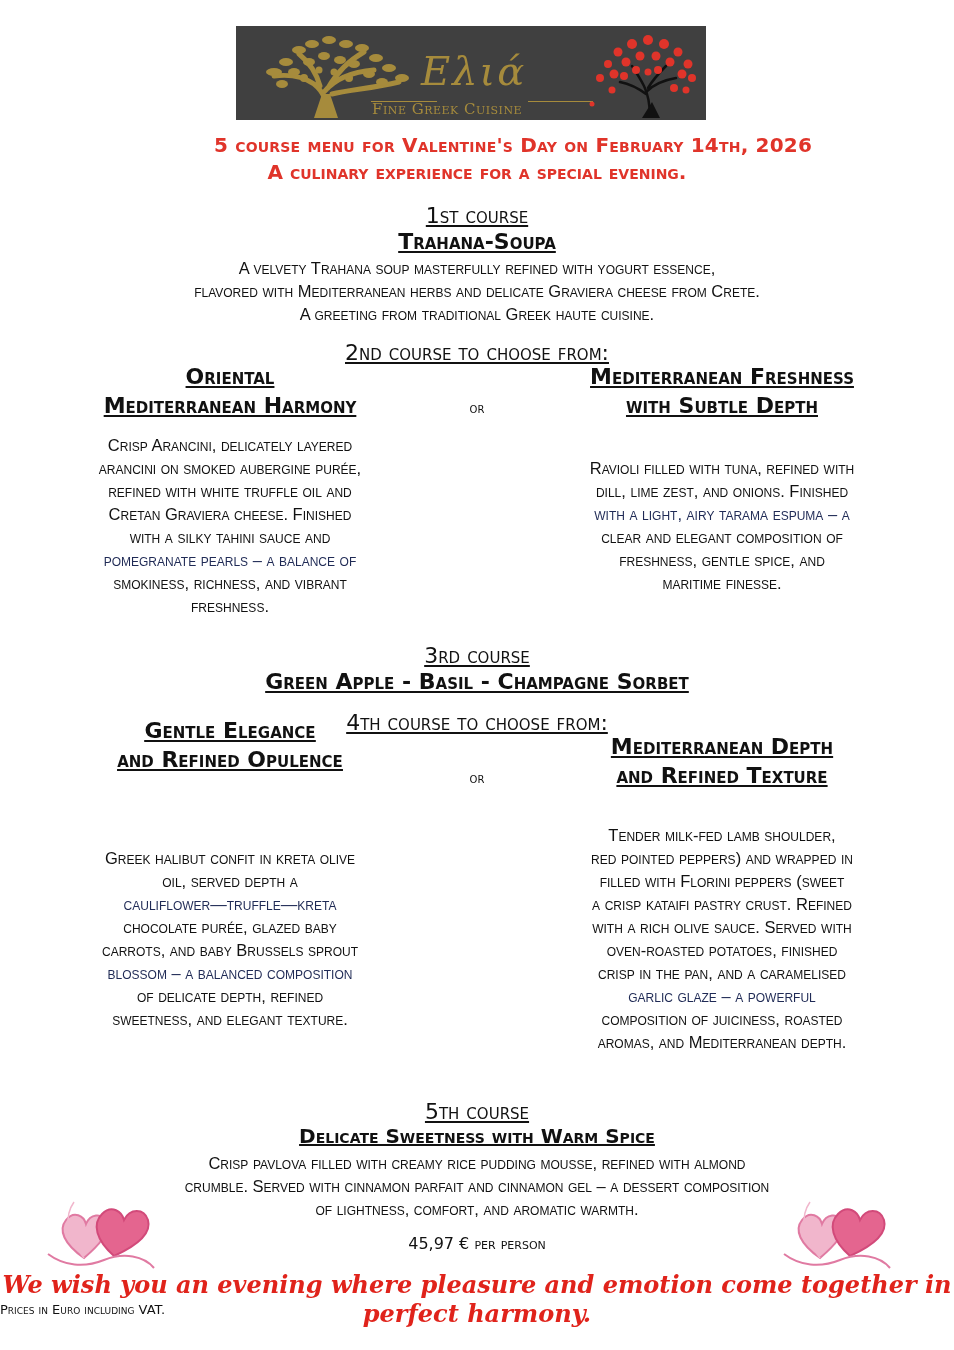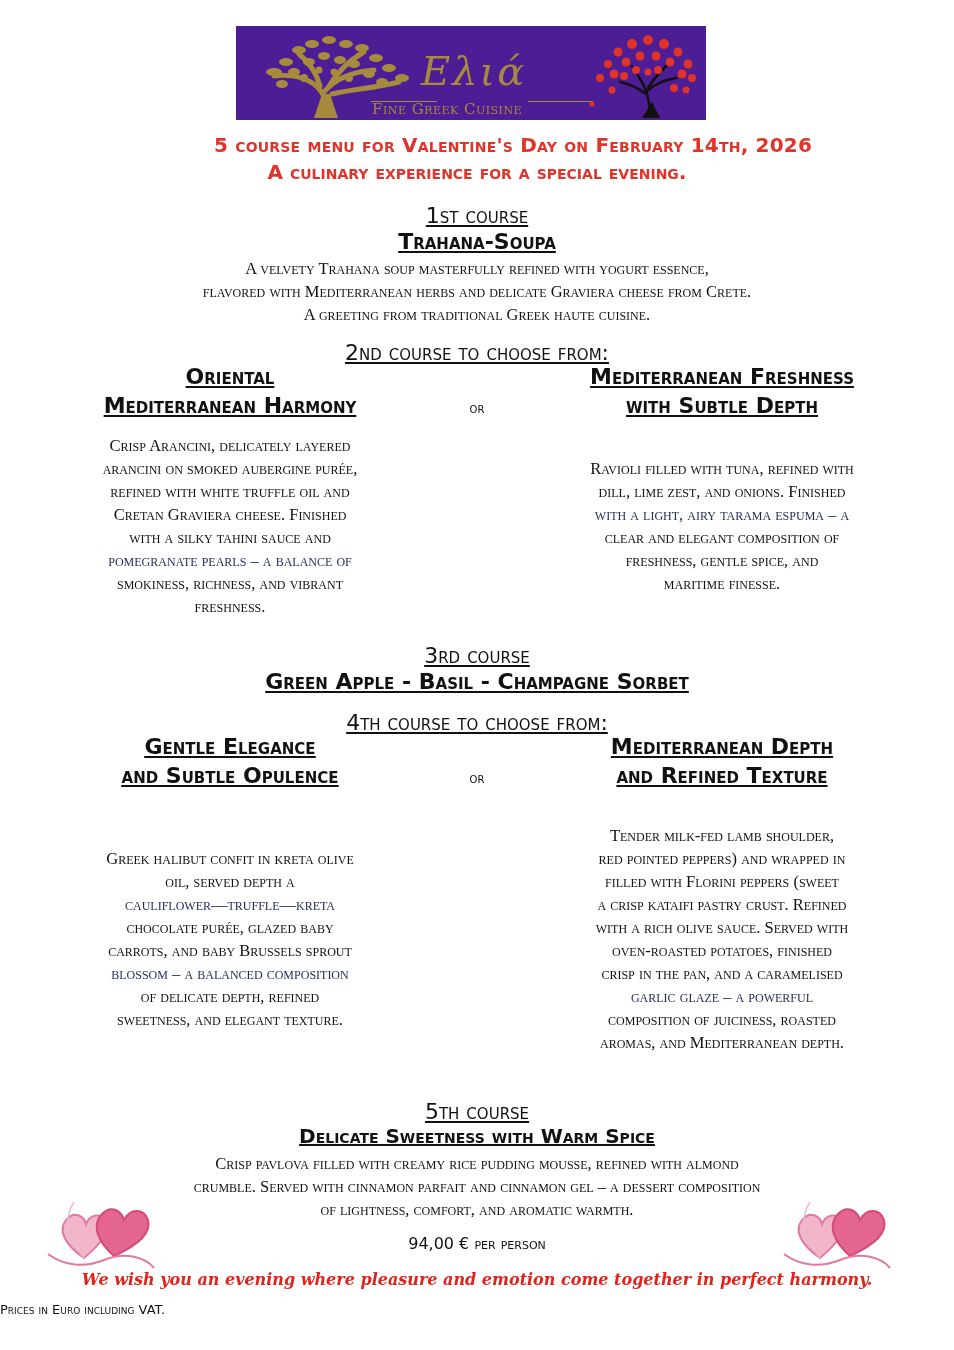--- a/index.html
+++ b/index.html
@@ -1,42 +1,42 @@
 <!DOCTYPE html>
 <html><head>
 <meta charset="utf-8">
 <style>
   html, body { margin:0; padding:0; background:#ffffff; }
   body { width:954px; height:1350px; position:relative; overflow:hidden; color:#111; font-family:"DejaVu Serif", serif; }
 
   
-  .logo { position:absolute; left:236px; top:26px; width:470px; height:94px; background:#4c1d95; }
+  .logo { position:absolute; left:236px; top:26px; width:470px; height:94px; background:#404040; }
   .logo .olive { position:absolute; left:18px; top:6px; width:160px; height:86px; }
   .logo .brand { position:absolute; left:185px; top:22px; font-family:"DejaVu Serif", serif; font-style:italic; font-size:40px; color:#a68b3c; letter-spacing:2px; }
   .logo .line1 { position:absolute; left:135px; top:75px; width:66px; border-top:1.5px solid #a68b3c; }
   .logo .line2 { position:absolute; left:292px; top:75px; width:65px; border-top:1.5px solid #a68b3c; }
   .logo .tagline { position:absolute; left:136px; top:74px; font-family:"DejaVu Serif", serif; font-variant:small-caps; font-size:15px; color:#a68b3c; letter-spacing:0.5px; }
   .logo .heart-tree { position:absolute; left:352px; top:6px; width:114px; height:86px; }
 
   
   .headline { position:absolute; left:0; width:954px; text-align:center; color:#e0342a; font-family:"DejaVu Sans", sans-serif; font-weight:bold; font-variant:small-caps; }
   .headline.l1 { top:133px; font-size:20px; letter-spacing:0.2px;padding-left:36px; }
   .headline.l2 { top:160px; font-size:20px; }
 
   .course-label { position:absolute; left:0; width:954px; text-align:center; font-family:"DejaVu Sans", sans-serif; font-variant:small-caps; font-size:22px; }
   .course-label span { text-decoration:underline; }
   .dish-title { position:absolute; text-align:center; font-family:"DejaVu Sans", sans-serif; font-weight:bold; font-variant:small-caps; font-size:22px; line-height:29px; }
   .dish-title span { text-decoration:underline; }
-  .desc { position:absolute; text-align:center; font-family:Liberation Serif, serif; font-variant:small-caps; font-size:16.5px; line-height:23px; color:#111; }
+  .desc { position:absolute; text-align:center; font-family:Liberation Sans, sans-serif; font-variant:small-caps; font-size:16.5px; line-height:23px; color:#111; }
   .desc .accent { color:#1f2a55; }
   .or { position:absolute; left:462px; width:30px; text-align:center; font-family:"DejaVu Sans", sans-serif; font-variant:small-caps; font-size:14px; }
 
   .price { position:absolute; left:0; top:1234px; width:954px; text-align:center; font-family:"DejaVu Sans", sans-serif; font-size:16px; }
   .price .unit { font-variant:small-caps; }
-  .wish { position:absolute; left:0; top:1270px; width:954px; text-align:center; font-family:"DejaVu Serif", serif; font-style:italic; font-weight:bold; font-size:16px; color:#e0231b; }
+  .wish { position:absolute; left:0; top:1270px; width:954px; text-align:center; font-family:"DejaVu Serif", serif; font-style:italic; font-weight:bold; font-size:24px; color:#e0231b; }
   .vat { position:absolute; left:0; top:1302px; width:954px; font-family:"DejaVu Sans", sans-serif; font-variant:small-caps; font-size:13px; }
 
   .hearts { position:absolute; width:120px; height:80px; }
 </style>
 </head>
 <body>
 
 <div class="logo">
   <svg class="olive" viewBox="0 0 160 86">
     <path d="M72 86 C74 70 70 60 60 52 C50 45 35 42 20 44 M70 60 C80 48 95 40 120 38 M66 54 C62 40 55 30 45 22 M74 56 C82 42 92 30 110 20 M78 62 C95 58 120 56 145 50" stroke="#a68b3c" stroke-width="5" fill="none" stroke-linecap="round"></path>
@@ -138,23 +138,23 @@
   <div class="accent">with a light, airy tarama espuma – a</div>
   <div>clear and elegant composition of</div>
   <div>freshness, gentle spice, and</div>
   <div>maritime finesse.</div>
 </div>
 
 <div class="course-label" style="top:643px;"><span>3rd course</span></div>
 <div class="dish-title" style="left:0; width:954px; top:667px;"><span>Green Apple - Basil - Champagne Sorbet</span></div>
 
 <div class="course-label" style="top:710px;"><span>4th course to choose from:</span></div>
-<div class="dish-title" style="left:30px; width:400px; top:732px;text-decoration:underline;">
+<div class="dish-title" style="left:30px; width:400px; top:716px;text-decoration:underline;">
   <div><span>Gentle Elegance</span></div>
-  <div><span>and Subtle Opulence</span></div>
+  <div><span>and Refined Opulence</span></div>
 </div>
 <div class="or" style="top:770px;">or</div>
 <div class="dish-title" style="left:520px; width:404px; top:732px;">
   <div><span>Mediterranean Depth</span></div>
   <div><span>and Refined Texture</span></div>
 </div>
 <div class="desc" style="left:30px; width:400px; top:847px;">
   <div>Greek halibut confit in kreta olive</div>
   <div>oil, served depth a</div>
   <div class="accent">cauliflower—truffle—kreta</div>
@@ -192,17 +192,17 @@
   <path d="M30 6 C20 20 22 40 40 62" stroke="#f1b6cc" stroke-width="1.5" fill="none"></path>
 </svg>
 <svg class="hearts" style="left:780px; top:1196px;" viewBox="0 0 120 80">
   <path d="M40 62 C20 48 14 34 22 24 C30 14 40 20 42 28 C46 18 58 16 62 26 C66 38 54 50 40 62 Z" fill="#f1b6cc" stroke="#e07aa2" stroke-width="2"></path>
   <path d="M70 60 C52 44 48 28 58 18 C68 8 78 16 80 24 C86 12 100 12 104 24 C108 38 92 50 70 60 Z" fill="#e4658f" stroke="#d24a7a" stroke-width="2"></path>
   <path d="M4 58 C20 70 40 72 60 64 C80 56 100 60 110 72" stroke="#e07aa2" stroke-width="2" fill="none"></path>
   <path d="M30 6 C20 20 22 40 40 62" stroke="#f1b6cc" stroke-width="1.5" fill="none"></path>
 </svg>
 
 <div class="price">
-  <span>94,00 €</span>
+  <span>45,97 €</span>
   <span class="unit">per person</span>
 </div>
 <div class="wish">We wish you an evening where pleasure and emotion come together in perfect harmony.</div>
 <div class="vat">Prices in Euro including VAT.</div>
 
 </body></html>

